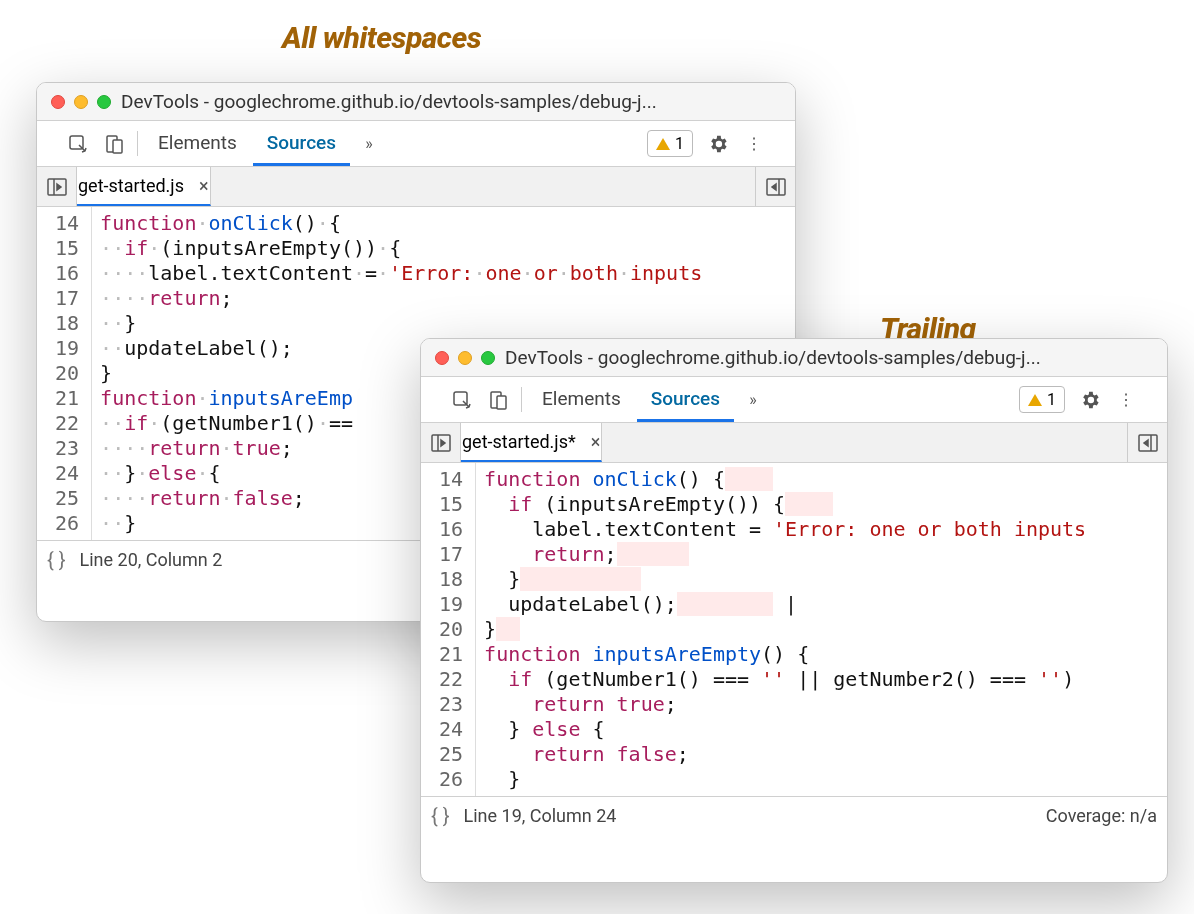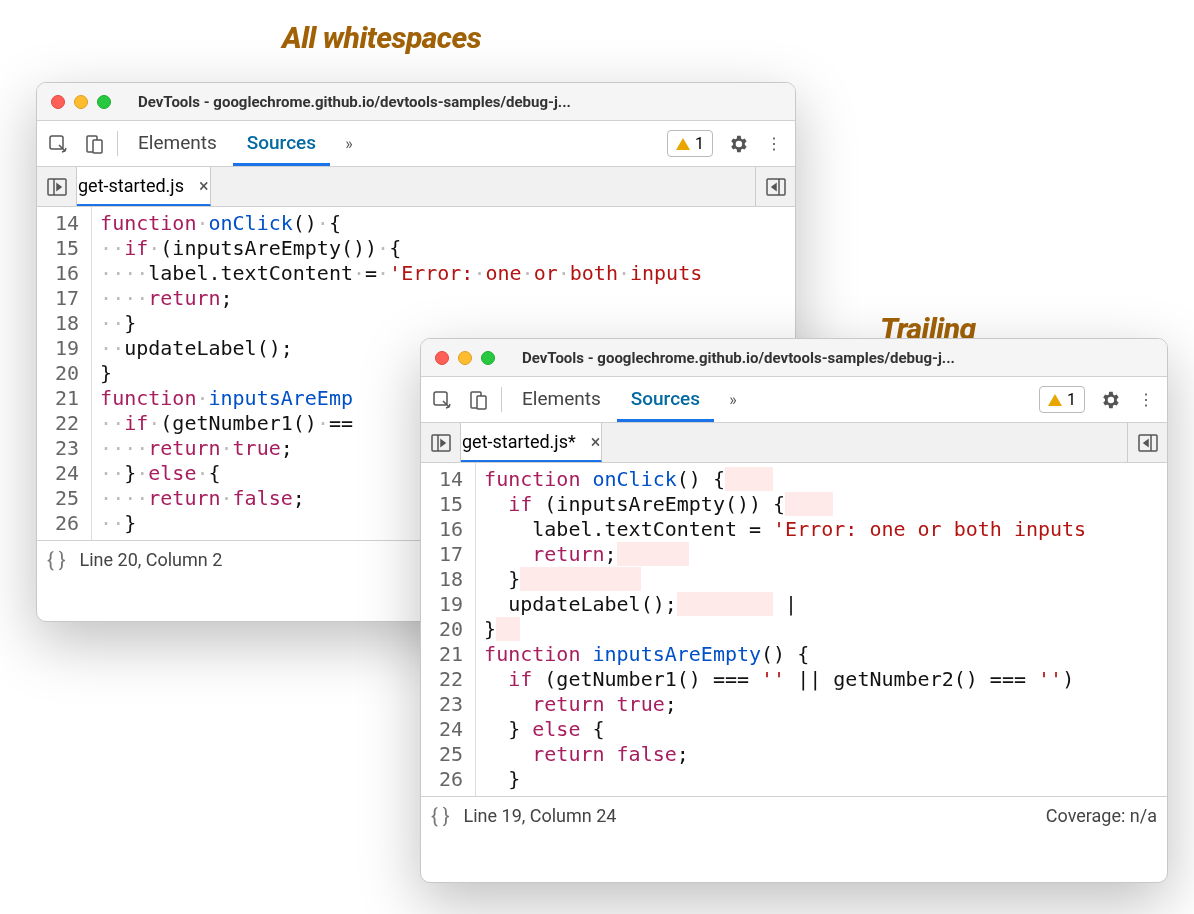--- a/index.html
+++ b/index.html
@@ -34,35 +34,35 @@
     background: #f5f5f5;
     border-bottom: 1px solid #d0d0d0;
     gap: 8px;
   }
   .traffic { display: flex; gap: 9px; }
   .traf { width: 14px; height: 14px; border-radius: 50%; }
   .traf.red { background: #ff5f57; border:1px solid #e1483f;}
   .traf.yel { background: #febc2e; border:1px solid #dfa023;}
   .traf.grn { background: #28c840; border:1px solid #1faa30;}
   .titletext {
-    font-weight: 700;
-    font-size: 15px;
+    font-weight: 400;
+    font-size: 19px;
     color: #333;
-    margin-left: 19px;
+    margin-left: 2px;
     white-space: nowrap;
     overflow: hidden;
     text-overflow: ellipsis;
     flex: 1;
   }
   .tabbar {
     height: 46px;
     display: flex;
     align-items: stretch;
     border-bottom: 1px solid #d0d0d0;
-    padding: 0 4px;
+    padding: 0 24px;
     gap: 2px;
   }
   .icbtn {
     display: flex;
     align-items: center;
     justify-content: center;
     width: 34px;
     color: #555;
   }
   .divider { width:1px; background:#ccc; margin:10px 4px; }

